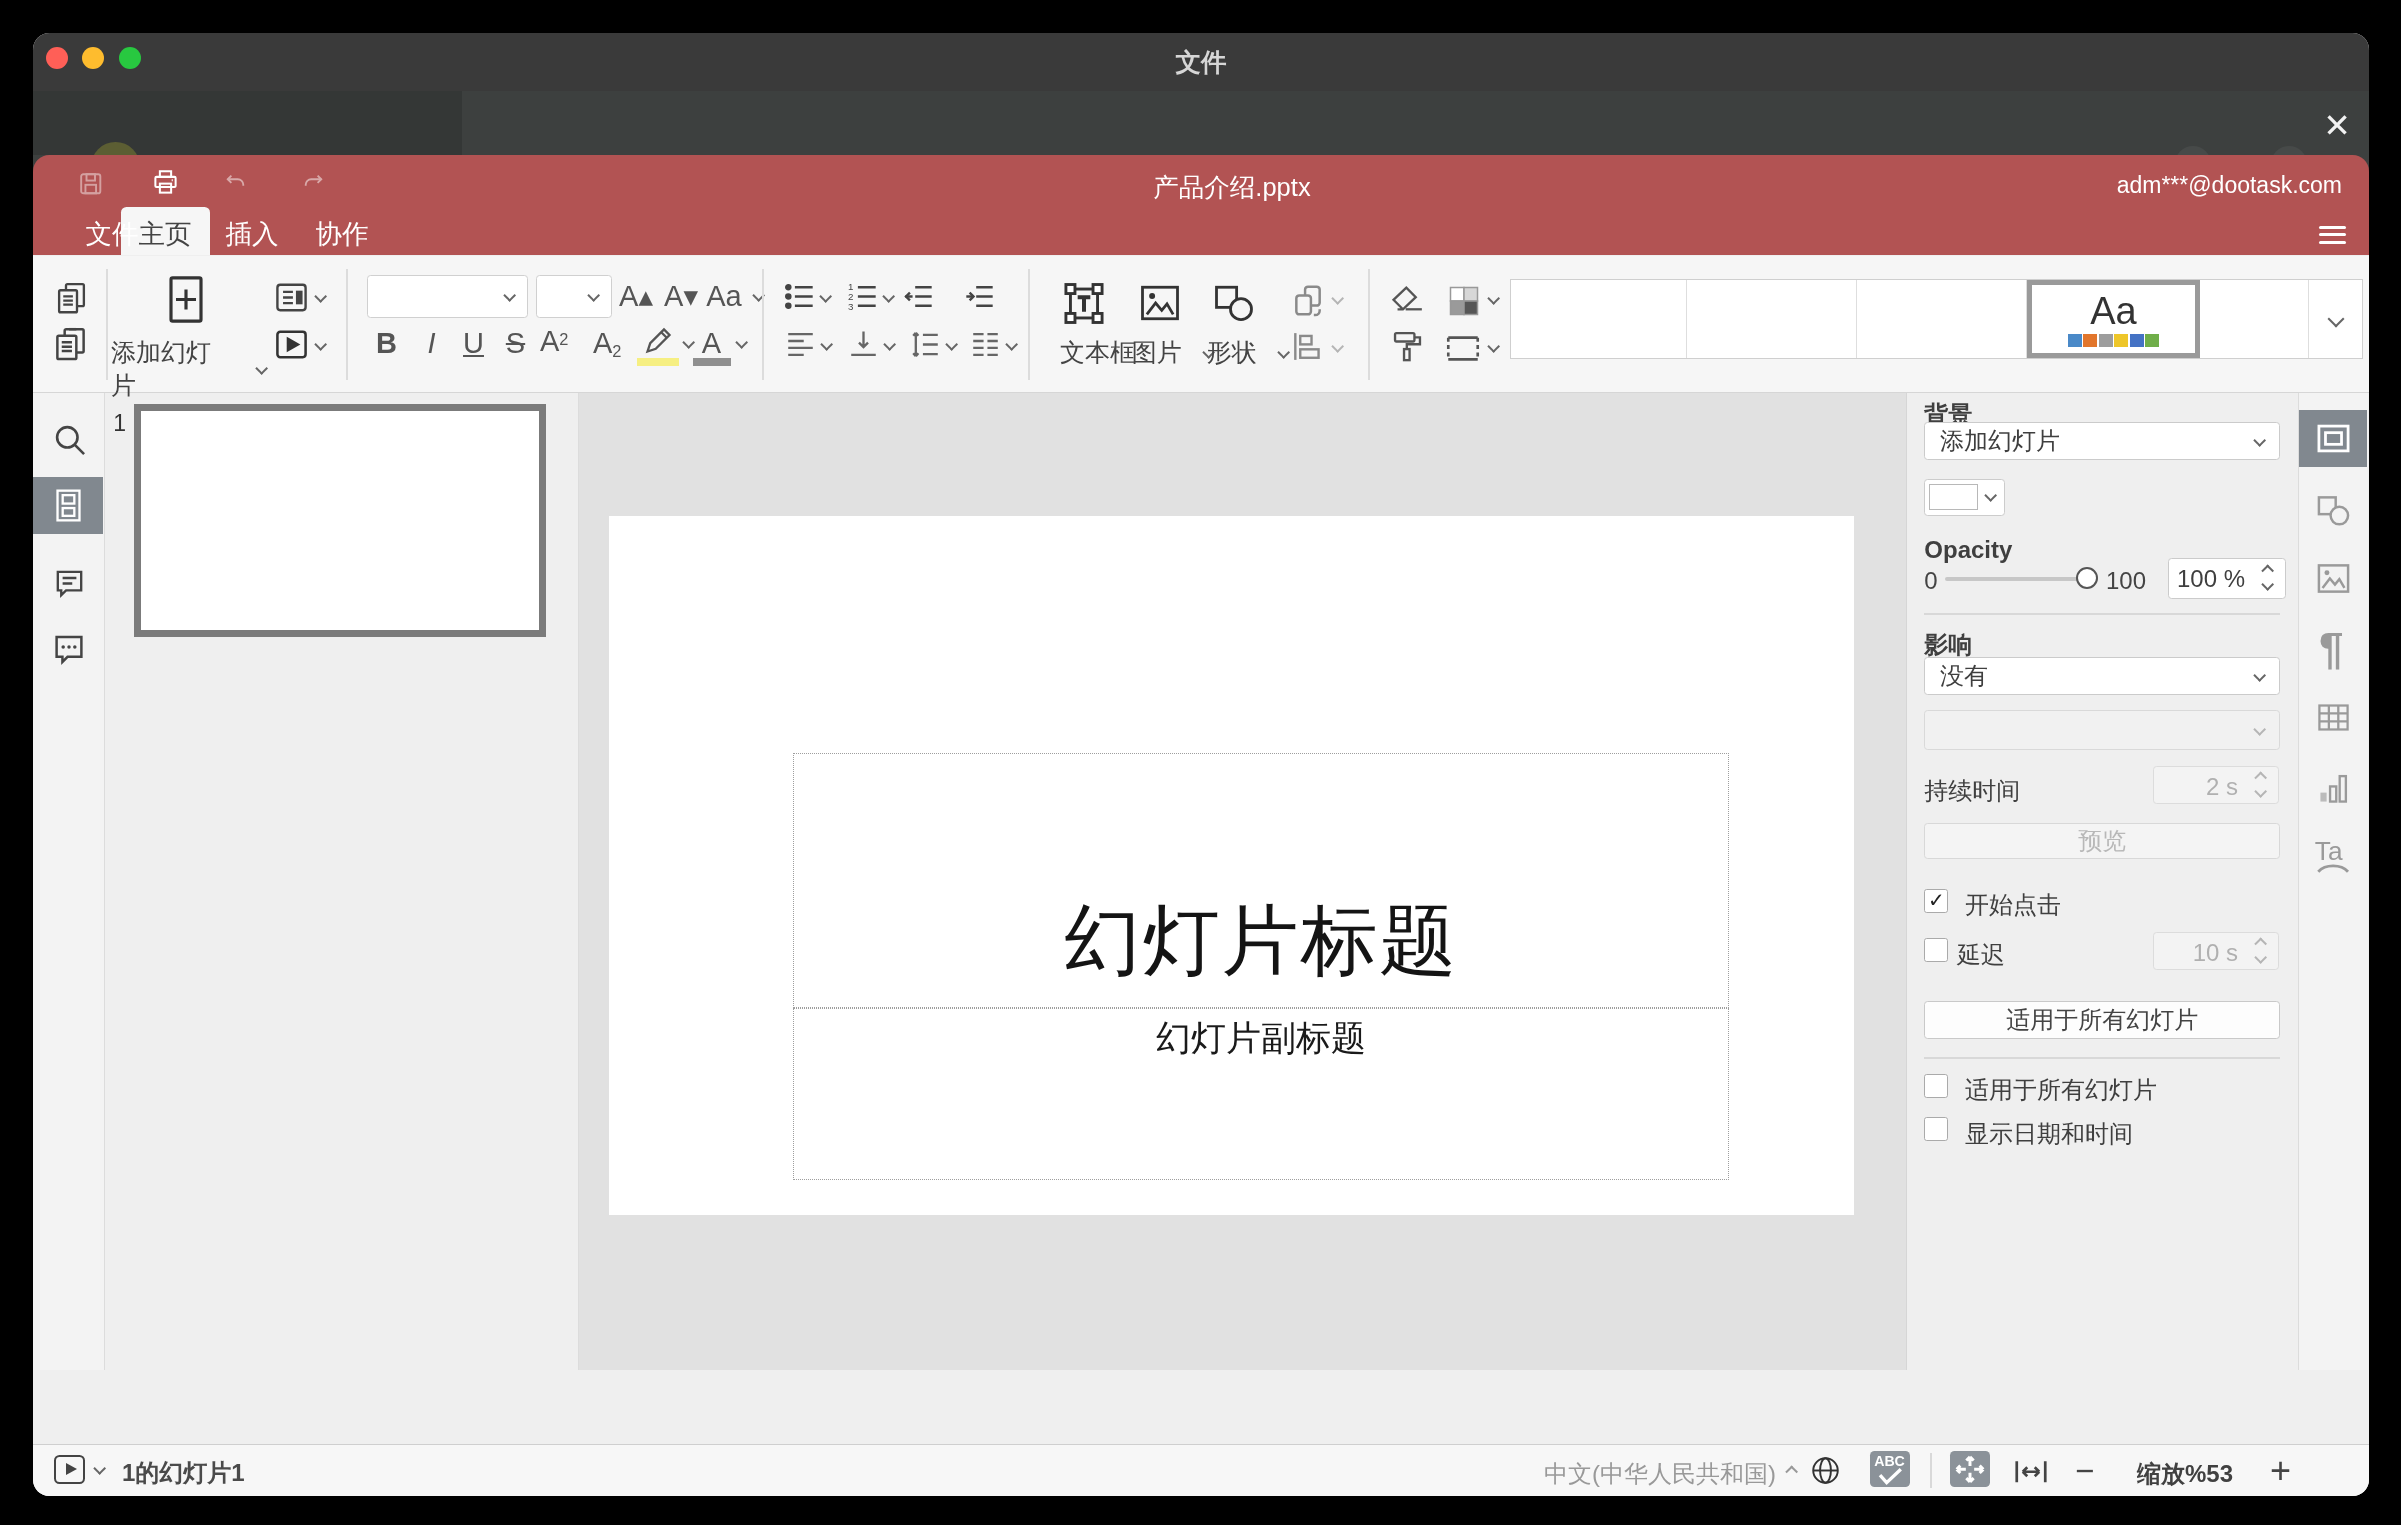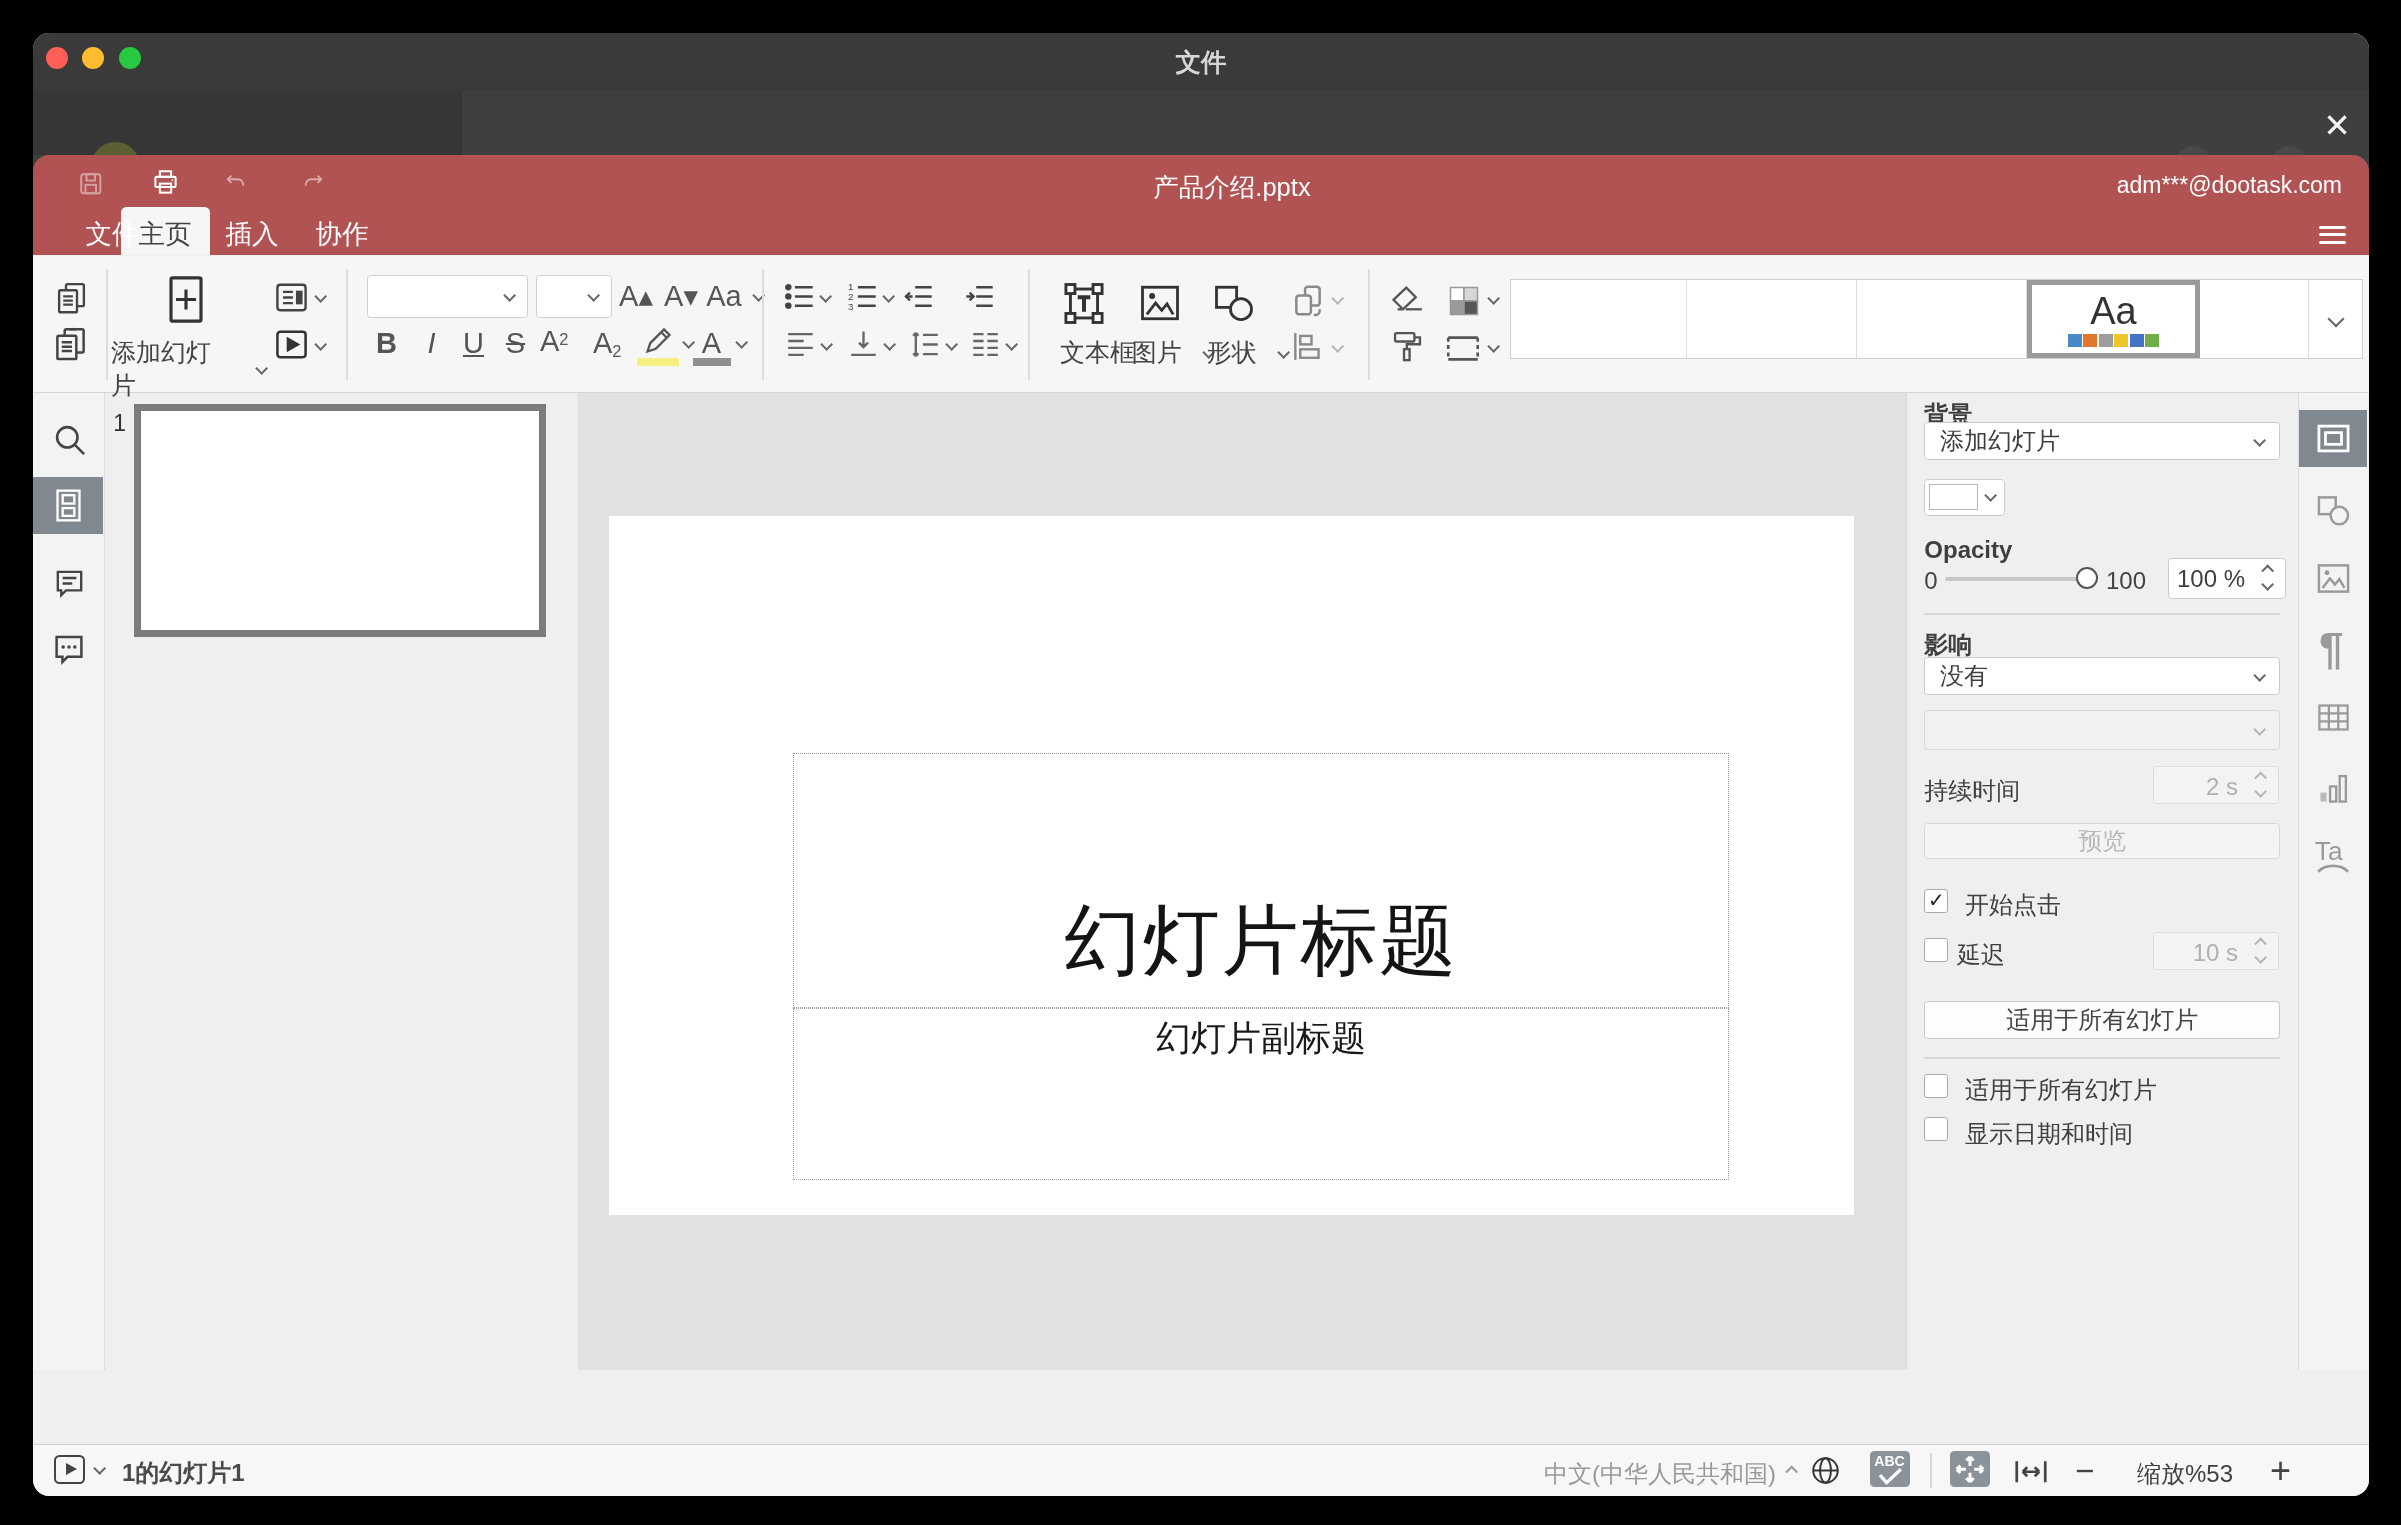--- a/index.html
+++ b/index.html
@@ -93,21 +93,21 @@
   .righticonbar{left:2265px;top:359px;width:70px;height:978px;background:#f3f3f3;
     border-left:1.8px solid #dcdcdc;box-sizing:border-box;}
   
   .statusbar{left:0;top:1411px;width:2336px;height:52px;background:#f7f7f7;
     border-top:1.8px solid #cfcfcf;box-sizing:border-box;z-index:3;}
   .play-tile{left:21px;top:10px;width:31px;height:29px;border:2.4px solid #444;border-radius:5.5px;box-sizing:border-box;}
   .play-tri{left:10px;top:6.4px;width:0;height:0;border-left:11px solid #444;
     border-top:6.4px solid transparent;border-bottom:6.4px solid transparent;}
   .sb-text{font-size:24px;color:#4a4a4a;}
   .sb-tile{width:40px;height:36px;background:#8b9299;border-radius:4.6px;top:6.4px;}
-  .zoomlbl{font-weight:400;color:#404040;}
+  .zoomlbl{font-weight:700;color:#404040;}
 </style>
 </head>
 <body>
 
 <div class="ab window">
 
   <div class="ab titlebar">
     <div class="ab light" style="left: 12.8px; background: rgb(255, 95, 87);"></div>
     <div class="ab light" style="left: 49px; background: rgb(254, 188, 46);"></div>
     <div class="ab light" style="left: 86px; background: rgb(40, 200, 64);"></div>

